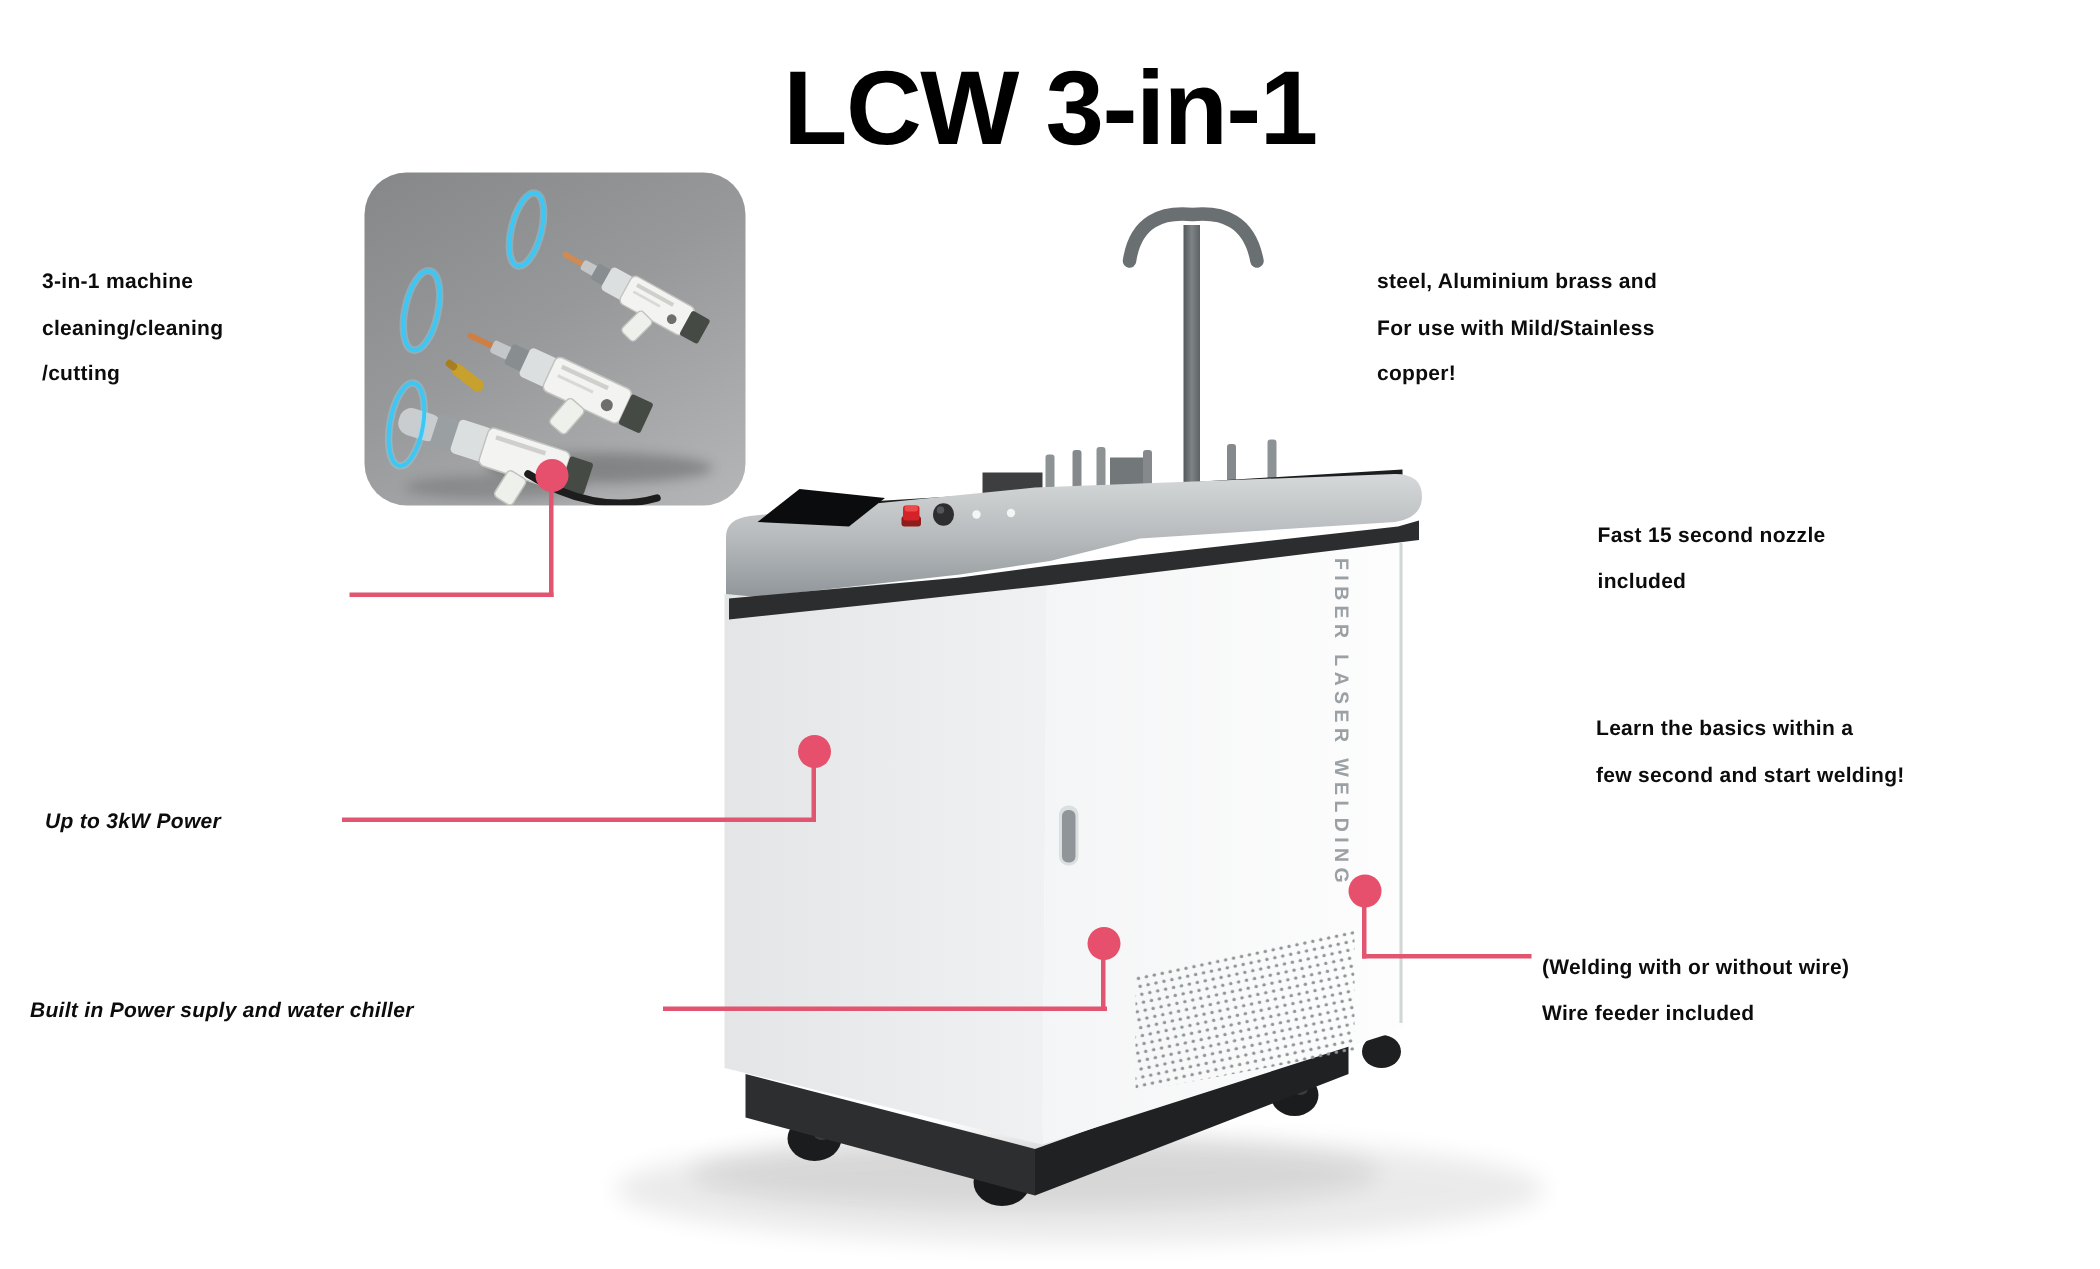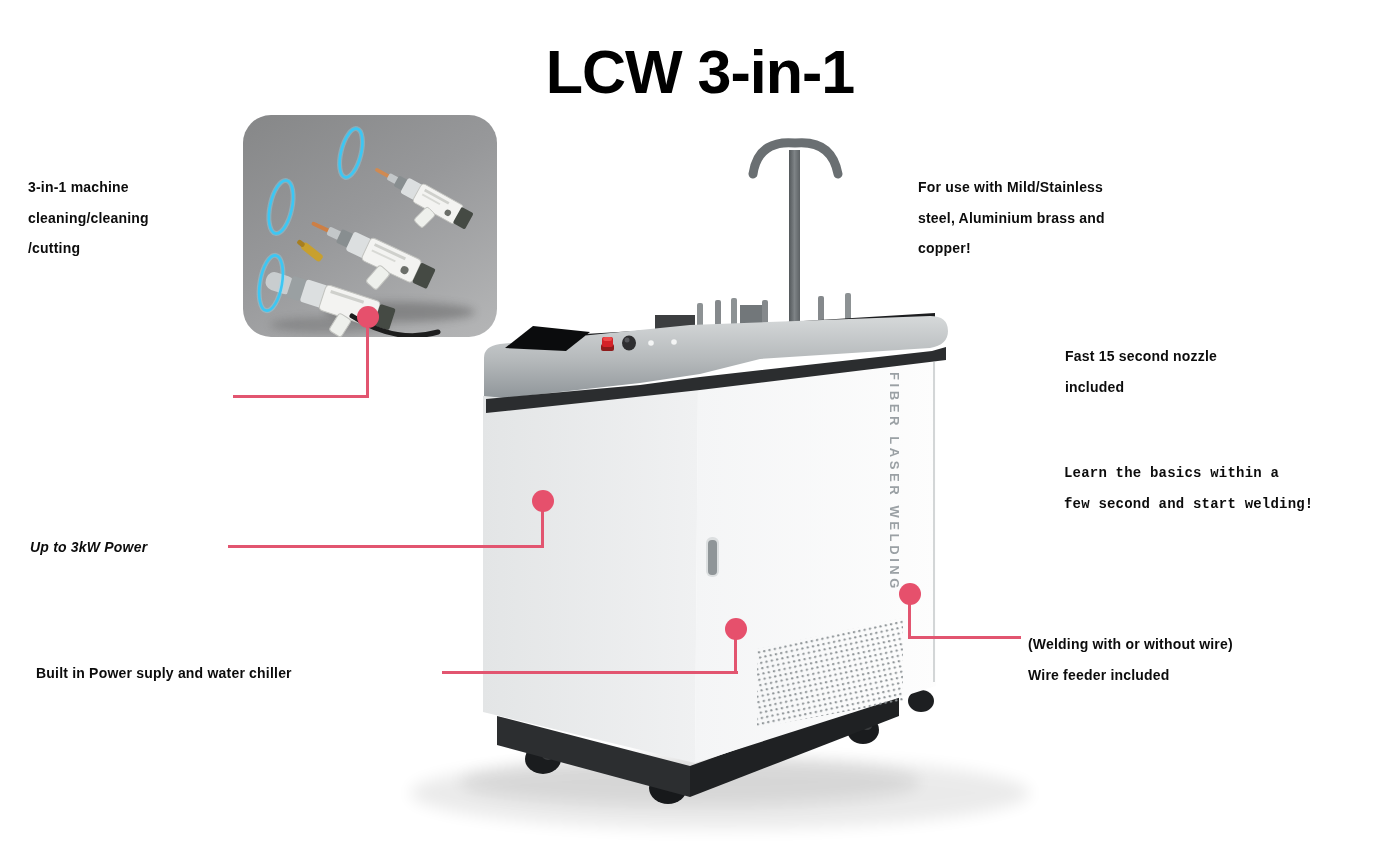--- a/index.html
+++ b/index.html
@@ -2,21 +2,21 @@
 <html style="--accent-line: #e25570; --accent-dot: #e6506c; --title-text: #000000; --body-text: #0c0c0c;"><head>
 <meta charset="utf-8">
 <style>
   html,body { margin:0; padding:0; background:#ffffff; }
   .stage {
     position:relative; width:1400px; height:846px; background:#ffffff;
     font-family:"Liberation Sans", sans-serif; overflow:hidden;
   }
   .page-title {
     position:absolute; left:0; top:36px; width:100%;
-    text-align:center; font-size:61px; line-height:72px; font-weight:bold;
+    text-align:center; font-size:70px; line-height:72px; font-weight:bold;
     letter-spacing:-1px; color:var(--title-text,#000);
   }
   .callout {
     position:absolute; font-weight:bold; font-size:14px; line-height:30.5px;
     color:var(--body-text,#0c0c0c); white-space:nowrap; letter-spacing:0.2px;
   }
   .hline, .vline { position:absolute; background:var(--accent-line,#e25570); }
   .hline { height:3px; } .vline { width:3px; }
   .dot {
     position:absolute; width:22px; height:22px; border-radius:50%;
@@ -207,36 +207,36 @@
     <div>3-in-1 machine</div>
     <div>cleaning/cleaning</div>
     <div>/cutting</div>
   </div>
 
 
   <div class="callout" style="left:30px; top:532px;font-style:italic;">
     <div>Up to 3kW Power</div>
   </div>
 
-  <div class="callout" style="left:36px; top:658px;">
+  <div class="callout" style="left:20px; top:658px;font-style:italic;">
     <div>Built in Power suply and water chiller</div>
   </div>
 
   <div class="callout" style="left:918px; top:172px;">
+    <div>steel, Aluminium brass and</div>
     <div>For use with Mild/Stainless</div>
-    <div>steel, Aluminium brass and</div>
     <div>copper!</div>
   </div>
 
   <div class="callout" style="left:1065px; top:341px;">
     <div>Fast 15 second nozzle</div>
     <div>included</div>
   </div>
 
-  <div class="callout" style="left:1064px; top:458px;font-family:Liberation Mono, monospace;">
+  <div class="callout" style="left:1064px; top:470px;">
     <div>Learn the basics within a</div>
     <div>few second and start welding!</div>
   </div>
 
   <div class="callout" style="left:1028px; top:629px;">
     <div>(Welding with or without wire)</div>
     <div>Wire feeder included</div>
   </div>
 
   <div class="hline connector" style="left:233px; top:395px; width:136px;"></div>

